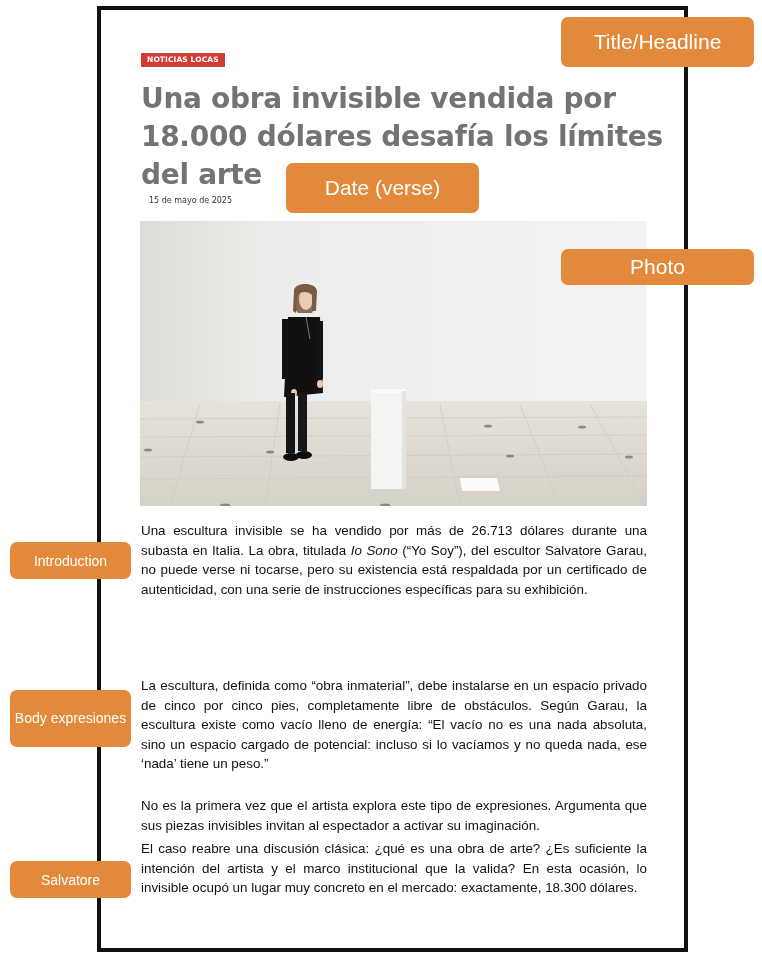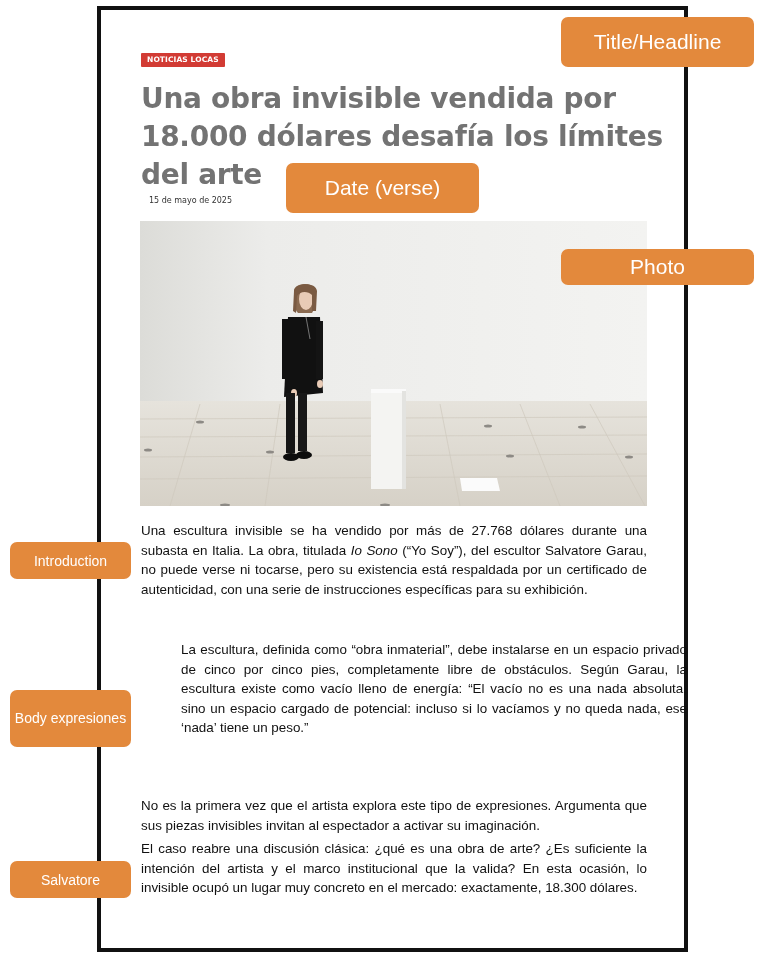--- a/index.html
+++ b/index.html
@@ -62,21 +62,21 @@
       left: 141px;
       width: 506px;
       font-family: "Liberation Sans", sans-serif;
       font-size: 13.4px;
       line-height: 19.5px;
       color: #111111;
       text-align: justify;
       text-align-last: left;
     }
     .p1 { top: 521px; }
-    .p2 { top: 640px; margin-left: 40px; }
+    .p2 { top: 676px; }
     .p3 { top: 796px; }
     .p4 { top: 839px; }
 
     .label {
       position: absolute;
       background: #e3893c;
       color: #ffffff;
       font-family: Liberation Sans, sans-serif;
       border-radius: 7px;
       display: flex;
@@ -157,21 +157,21 @@
     </g>
 
     <rect x="231" y="170" width="35" height="98" fill="#f4f4f2"></rect>
     <rect x="231" y="168" width="35" height="4" fill="#fafafa"></rect>
     <rect x="262" y="170" width="4" height="98" fill="#e3e3e0"></rect>
 
     <polygon points="320,257 357,257 360,270 322,270" fill="#fbfbfb"></polygon>
   </svg>
 </div>
 
-<p class="body-text p1"><span>Una escultura invisible se ha vendido por más de 27.768 dólares durante una subasta en Italia. La obra, titulada </span><em>Io Sono</em><span> (“Yo Soy”), del escultor Salvatore Garau, no puede verse ni tocarse, pero su existencia está respaldada por un certificado de autenticidad, con una serie de instrucciones específicas para su exhibición.</span></p>
+<p class="body-text p1"><span>Una escultura invisible se ha vendido por más de 26.713 dólares durante una subasta en Italia. La obra, titulada </span><em>Io Sono</em><span> (“Yo Soy”), del escultor Salvatore Garau, no puede verse ni tocarse, pero su existencia está respaldada por un certificado de autenticidad, con una serie de instrucciones específicas para su exhibición.</span></p>
 
 <p class="body-text p2">La escultura, definida como “obra inmaterial”, debe instalarse en un espacio privado de cinco por cinco pies, completamente libre de obstáculos. Según Garau, la escultura existe como vacío lleno de energía: “El vacío no es una nada absoluta, sino un espacio cargado de potencial: incluso si lo vacíamos y no queda nada, ese ‘nada’ tiene un peso.”</p>
 
 <p class="body-text p3">No es la primera vez que el artista explora este tipo de expresiones. Argumenta que sus piezas invisibles invitan al espectador a activar su imaginación.</p>
 
 <p class="body-text p4">El caso reabre una discusión clásica: ¿qué es una obra de arte? ¿Es suficiente la intención del artista y el marco institucional que la valida? En esta ocasión, lo invisible ocupó un lugar muy concreto en el mercado: exactamente, 18.300 dólares.</p>
 
 <div class="label label-title">Title/Headline</div>
 <div class="label label-date">Date (verse)</div>
 <div class="label label-photo">Photo</div>

